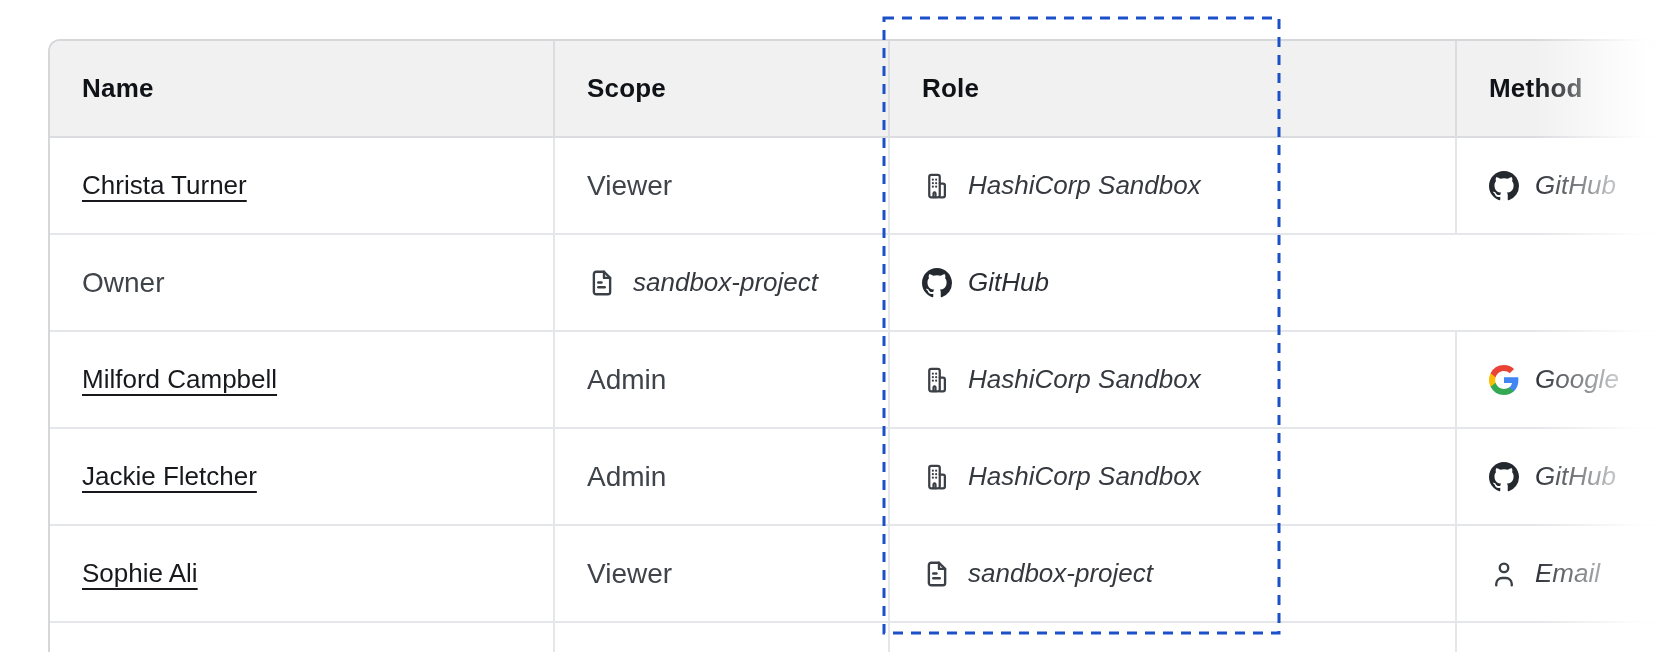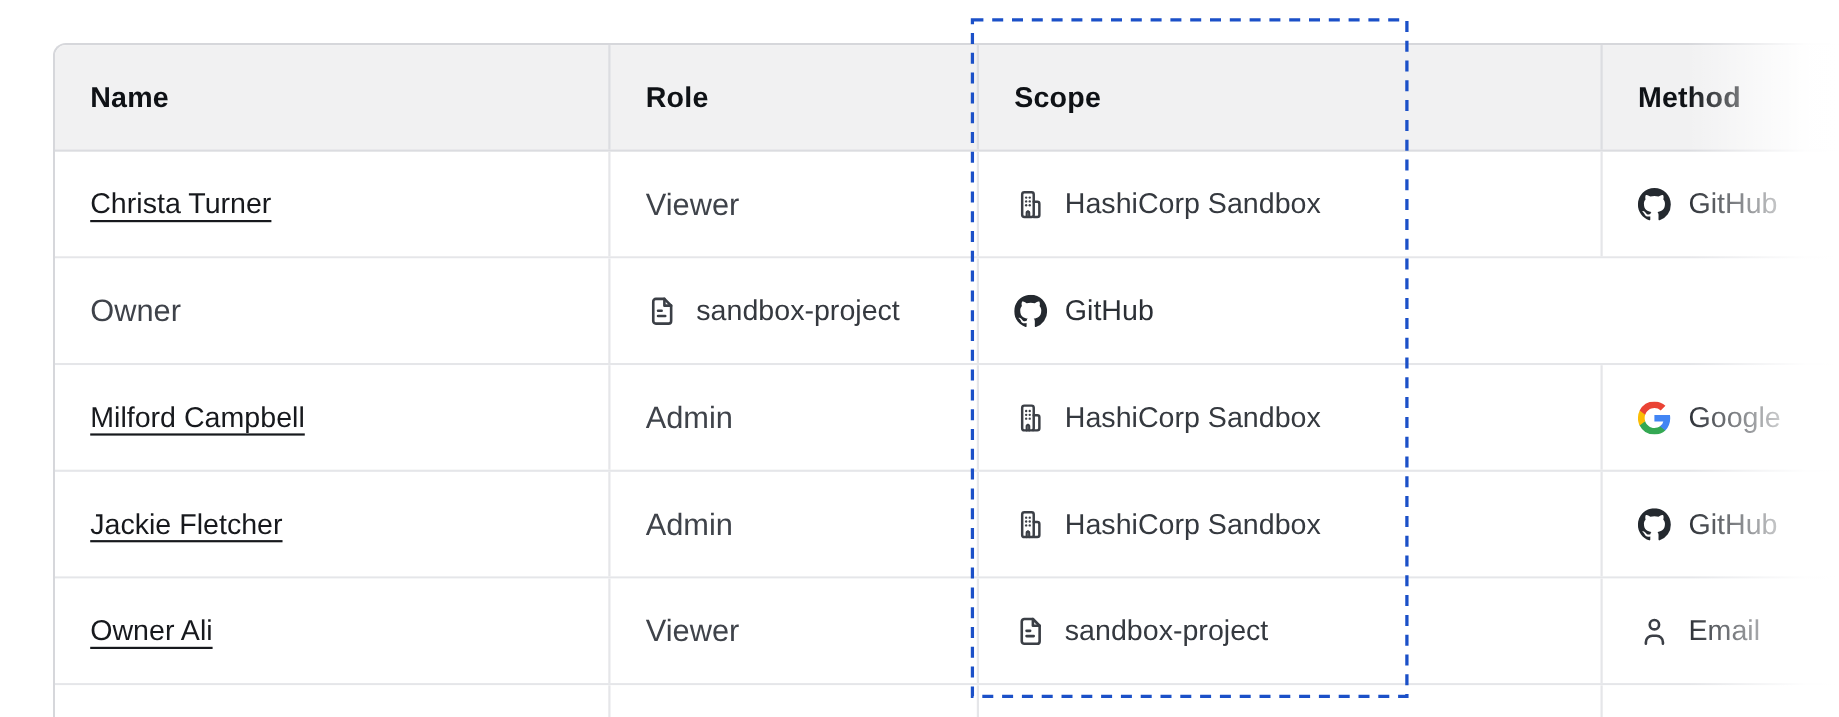--- a/index.html
+++ b/index.html
@@ -31,21 +31,21 @@
   .header-row .cell + .cell{border-left:2px solid #dcdde1;}
   .header-label{
     font-size:26px;font-weight:700;color:#0f1216;letter-spacing:.2px;text-align:center;
   }
   .name-link{
     font-size:26px;font-weight:500;color:#17191d;
     text-decoration:underline;text-decoration-thickness:2px;text-underline-offset:6px;
     cursor:pointer;white-space:nowrap;
   }
   .role-text{font-size:28px;color:#3f434a;white-space:nowrap;}
-  .with-icon{display:flex;align-items:center;gap:16px;}
+  .with-icon{display:flex;align-items:center;gap:16px;font-style:italic;}
   .icon-slot{width:30px;height:30px;flex:none;color:#3b3f46;display:flex;}
   .icon-slot svg{width:100%;height:100%;display:block;}
   .scope-label{font-size:26px;color:#35393f;white-space:nowrap;}
   .method-label{font-size:26px;color:#2b2f35;white-space:nowrap;}
   
   .selection-rect{
     position:absolute;left:882px;top:16px;z-index:6;pointer-events:none;
   }
   
   .fade-right{
@@ -56,24 +56,24 @@
 </style>
 </head>
 <body>
 
 <div class="table-wrap">
   <div class="grid-row header-row">
     <div class="cell">
       <span class="header-label">Name</span>
     </div>
     <div class="cell">
+      <span class="header-label">Scope</span>
+    </div>
+    <div class="cell">
       <span class="header-label">Role</span>
-    </div>
-    <div class="cell">
-      <span class="header-label">Scope</span>
     </div>
     <div class="cell">
       <span class="header-label">Method</span>
     </div>
   </div>
   <div id="table-body">
   <div class="grid-row body-row">
     <div class="cell">
       <a class="name-link">Christa Turner</a>
     </div>
@@ -217,21 +217,21 @@
                 <path fill-rule="evenodd" d="M8 0C3.58 0 0 3.58 0 8c0 3.54 2.29 6.53 5.47 7.59.4.07.55-.17.55-.38 0-.19-.01-.82-.01-1.49-2.01.37-2.53-.49-2.69-.94-.09-.23-.48-.94-.82-1.13-.28-.15-.68-.52-.01-.53.63-.01 1.08.58 1.23.82.72 1.21 1.87.87 2.33.66.07-.52.28-.87.51-1.07-1.78-.2-3.64-.89-3.64-3.95 0-.87.31-1.59.82-2.15-.08-.2-.36-1.02.08-2.12 0 0 .67-.21 2.2.82.64-.18 1.32-.27 2-.27s1.36.09 2 .27c1.53-1.04 2.2-.82 2.2-.82.44 1.1.16 1.92.08 2.12.51.56.82 1.27.82 2.15 0 3.07-1.87 3.75-3.65 3.95.29.25.54.73.54 1.48 0 1.07-.01 1.93-.01 2.2 0 .21.15.46.55.38A8.01 8.01 0 0 0 16 8c0-4.42-3.58-8-8-8z"></path>
               </svg>
             </span>
         <span class="method-label">GitHub</span>
       </span>
     </div>
   </div>
 
   <div class="grid-row body-row">
     <div class="cell">
-      <a class="name-link">Owner Ali</a>
+      <a class="name-link">Sophie Ali</a>
     </div>
     <div class="cell">
       <span class="role-text">Viewer</span>
     </div>
     <div class="cell">
       <span class="with-icon">
         <span class="icon-slot">
               <svg viewBox="0 0 24 24" fill="none" stroke="currentColor" stroke-width="1.9" stroke-linecap="round" stroke-linejoin="round">
                 <path d="M13.6 3H7.4A1.9 1.9 0 0 0 5.5 4.9v14.2A1.9 1.9 0 0 0 7.4 21h9.2a1.9 1.9 0 0 0 1.9-1.9V7.9L13.6 3z"></path>
                 <path d="M13.6 3v4.9h4.9"></path>

